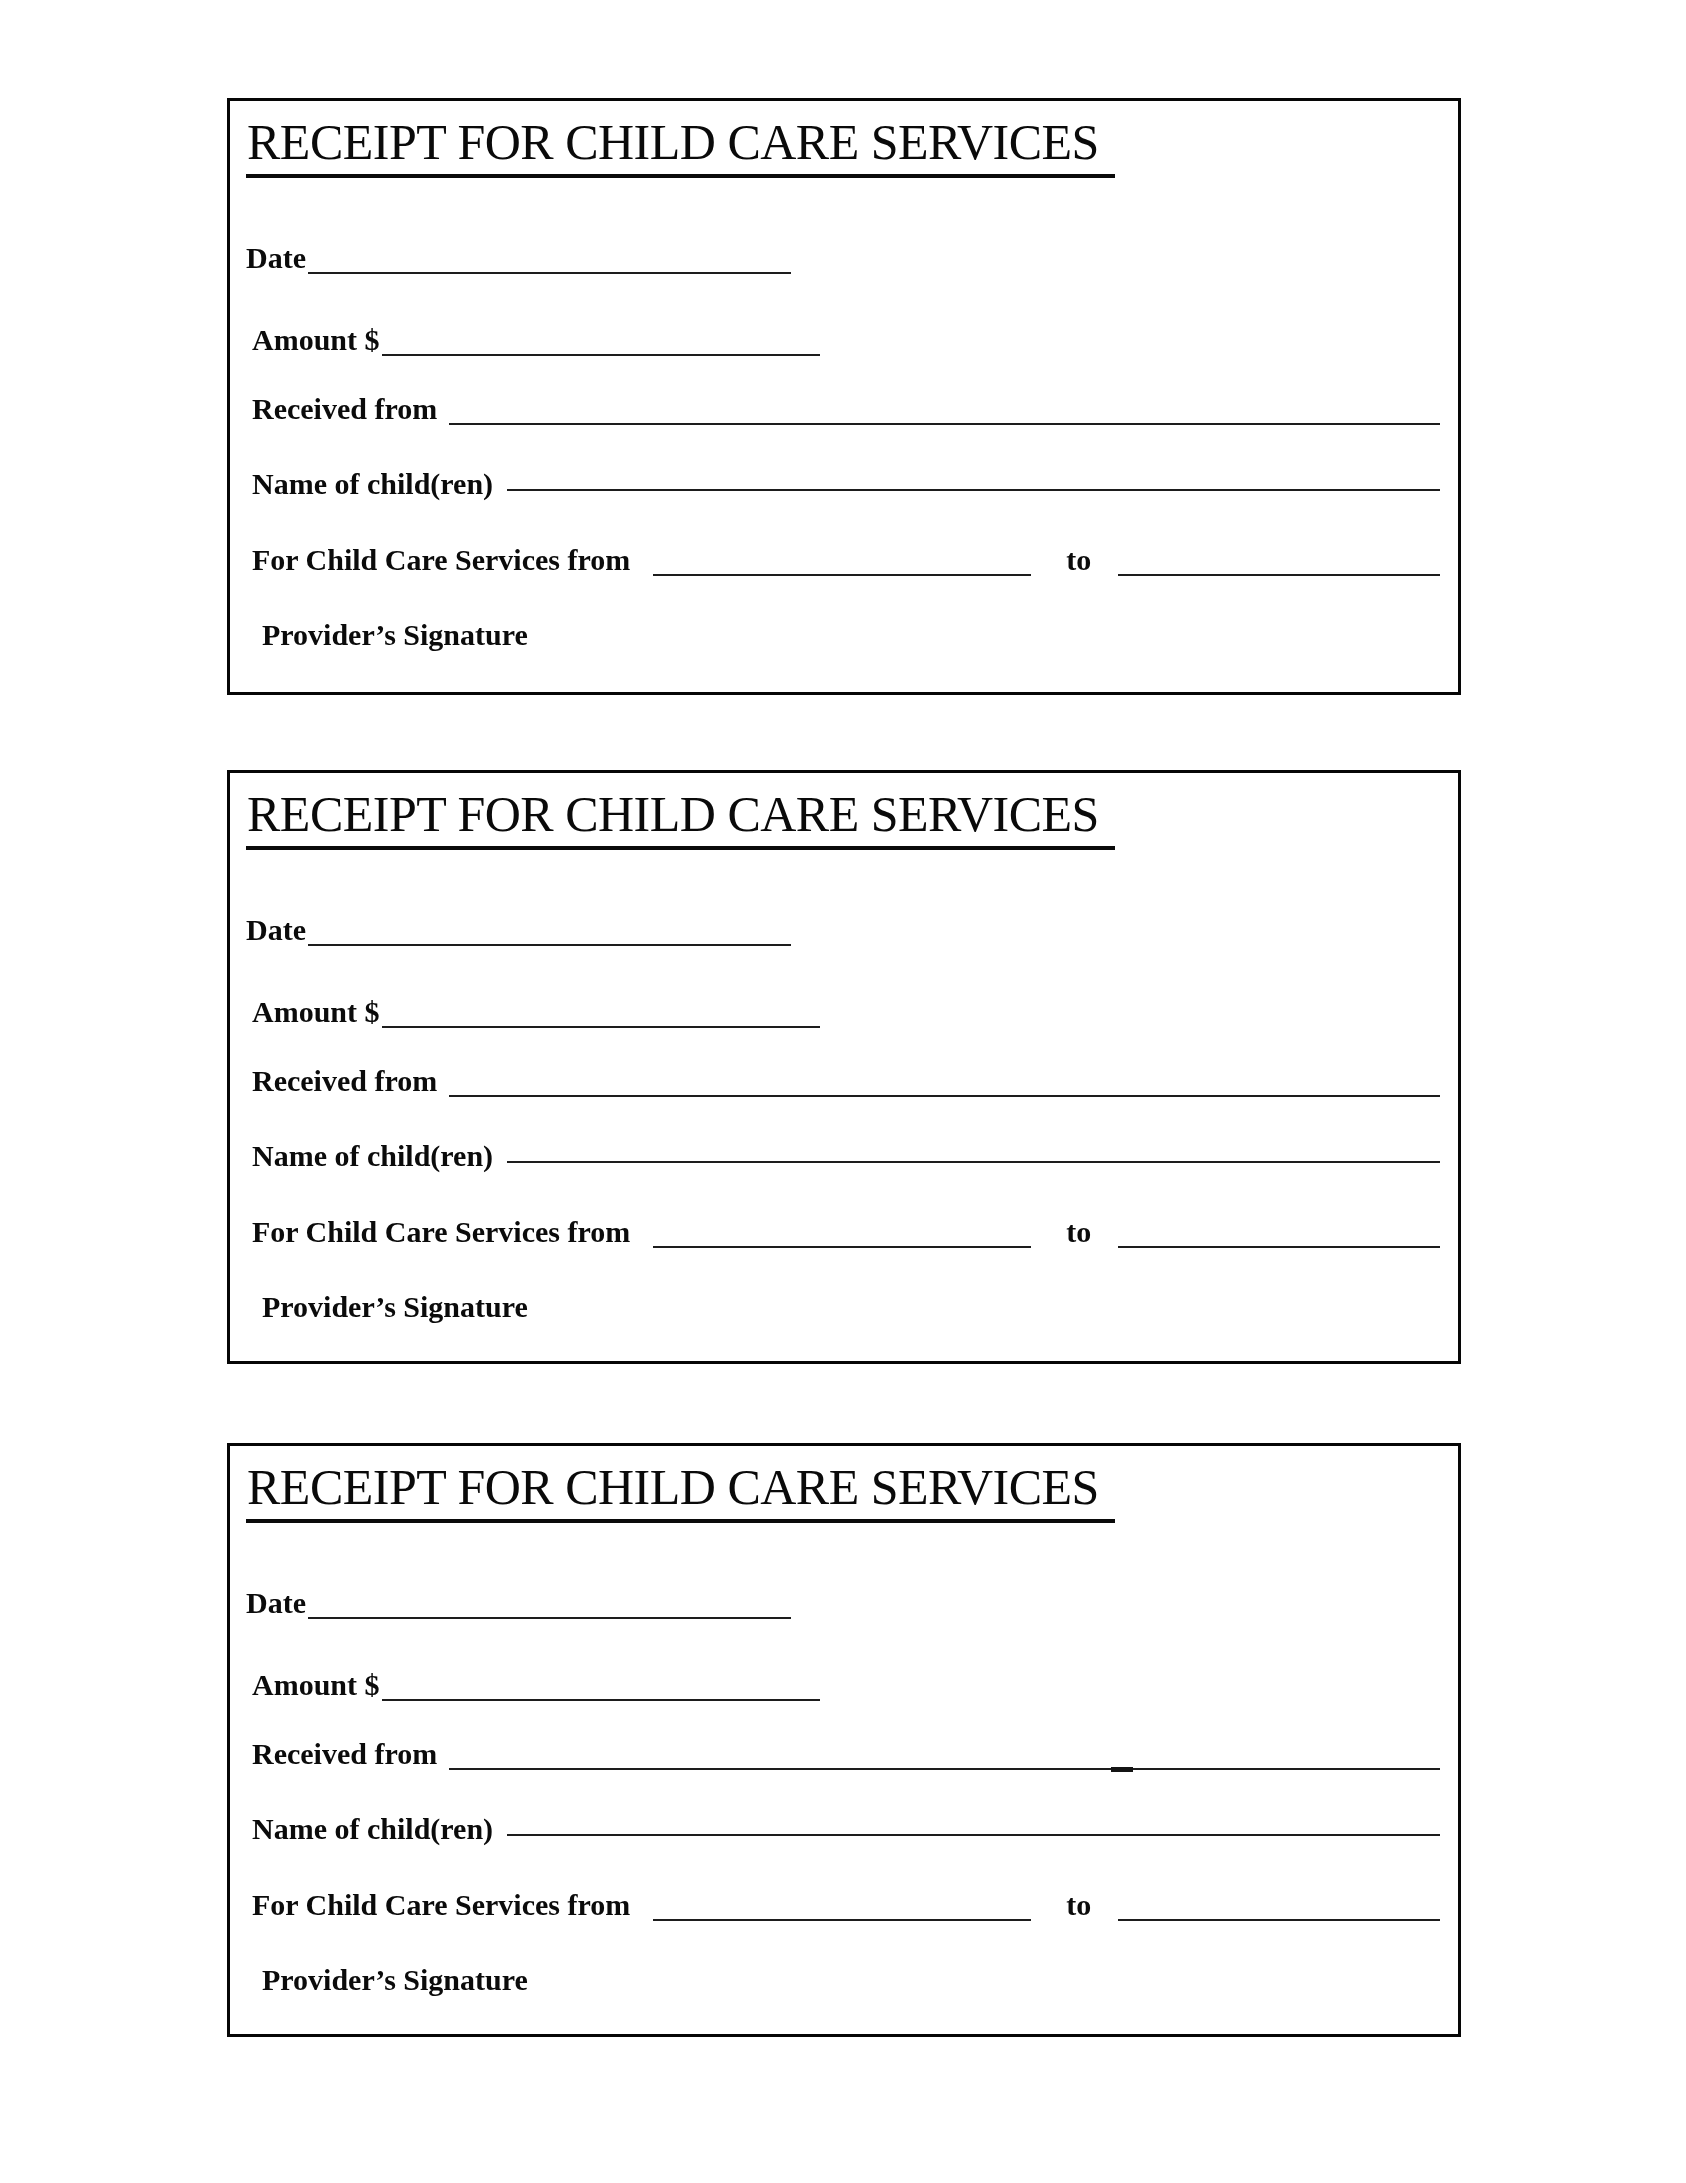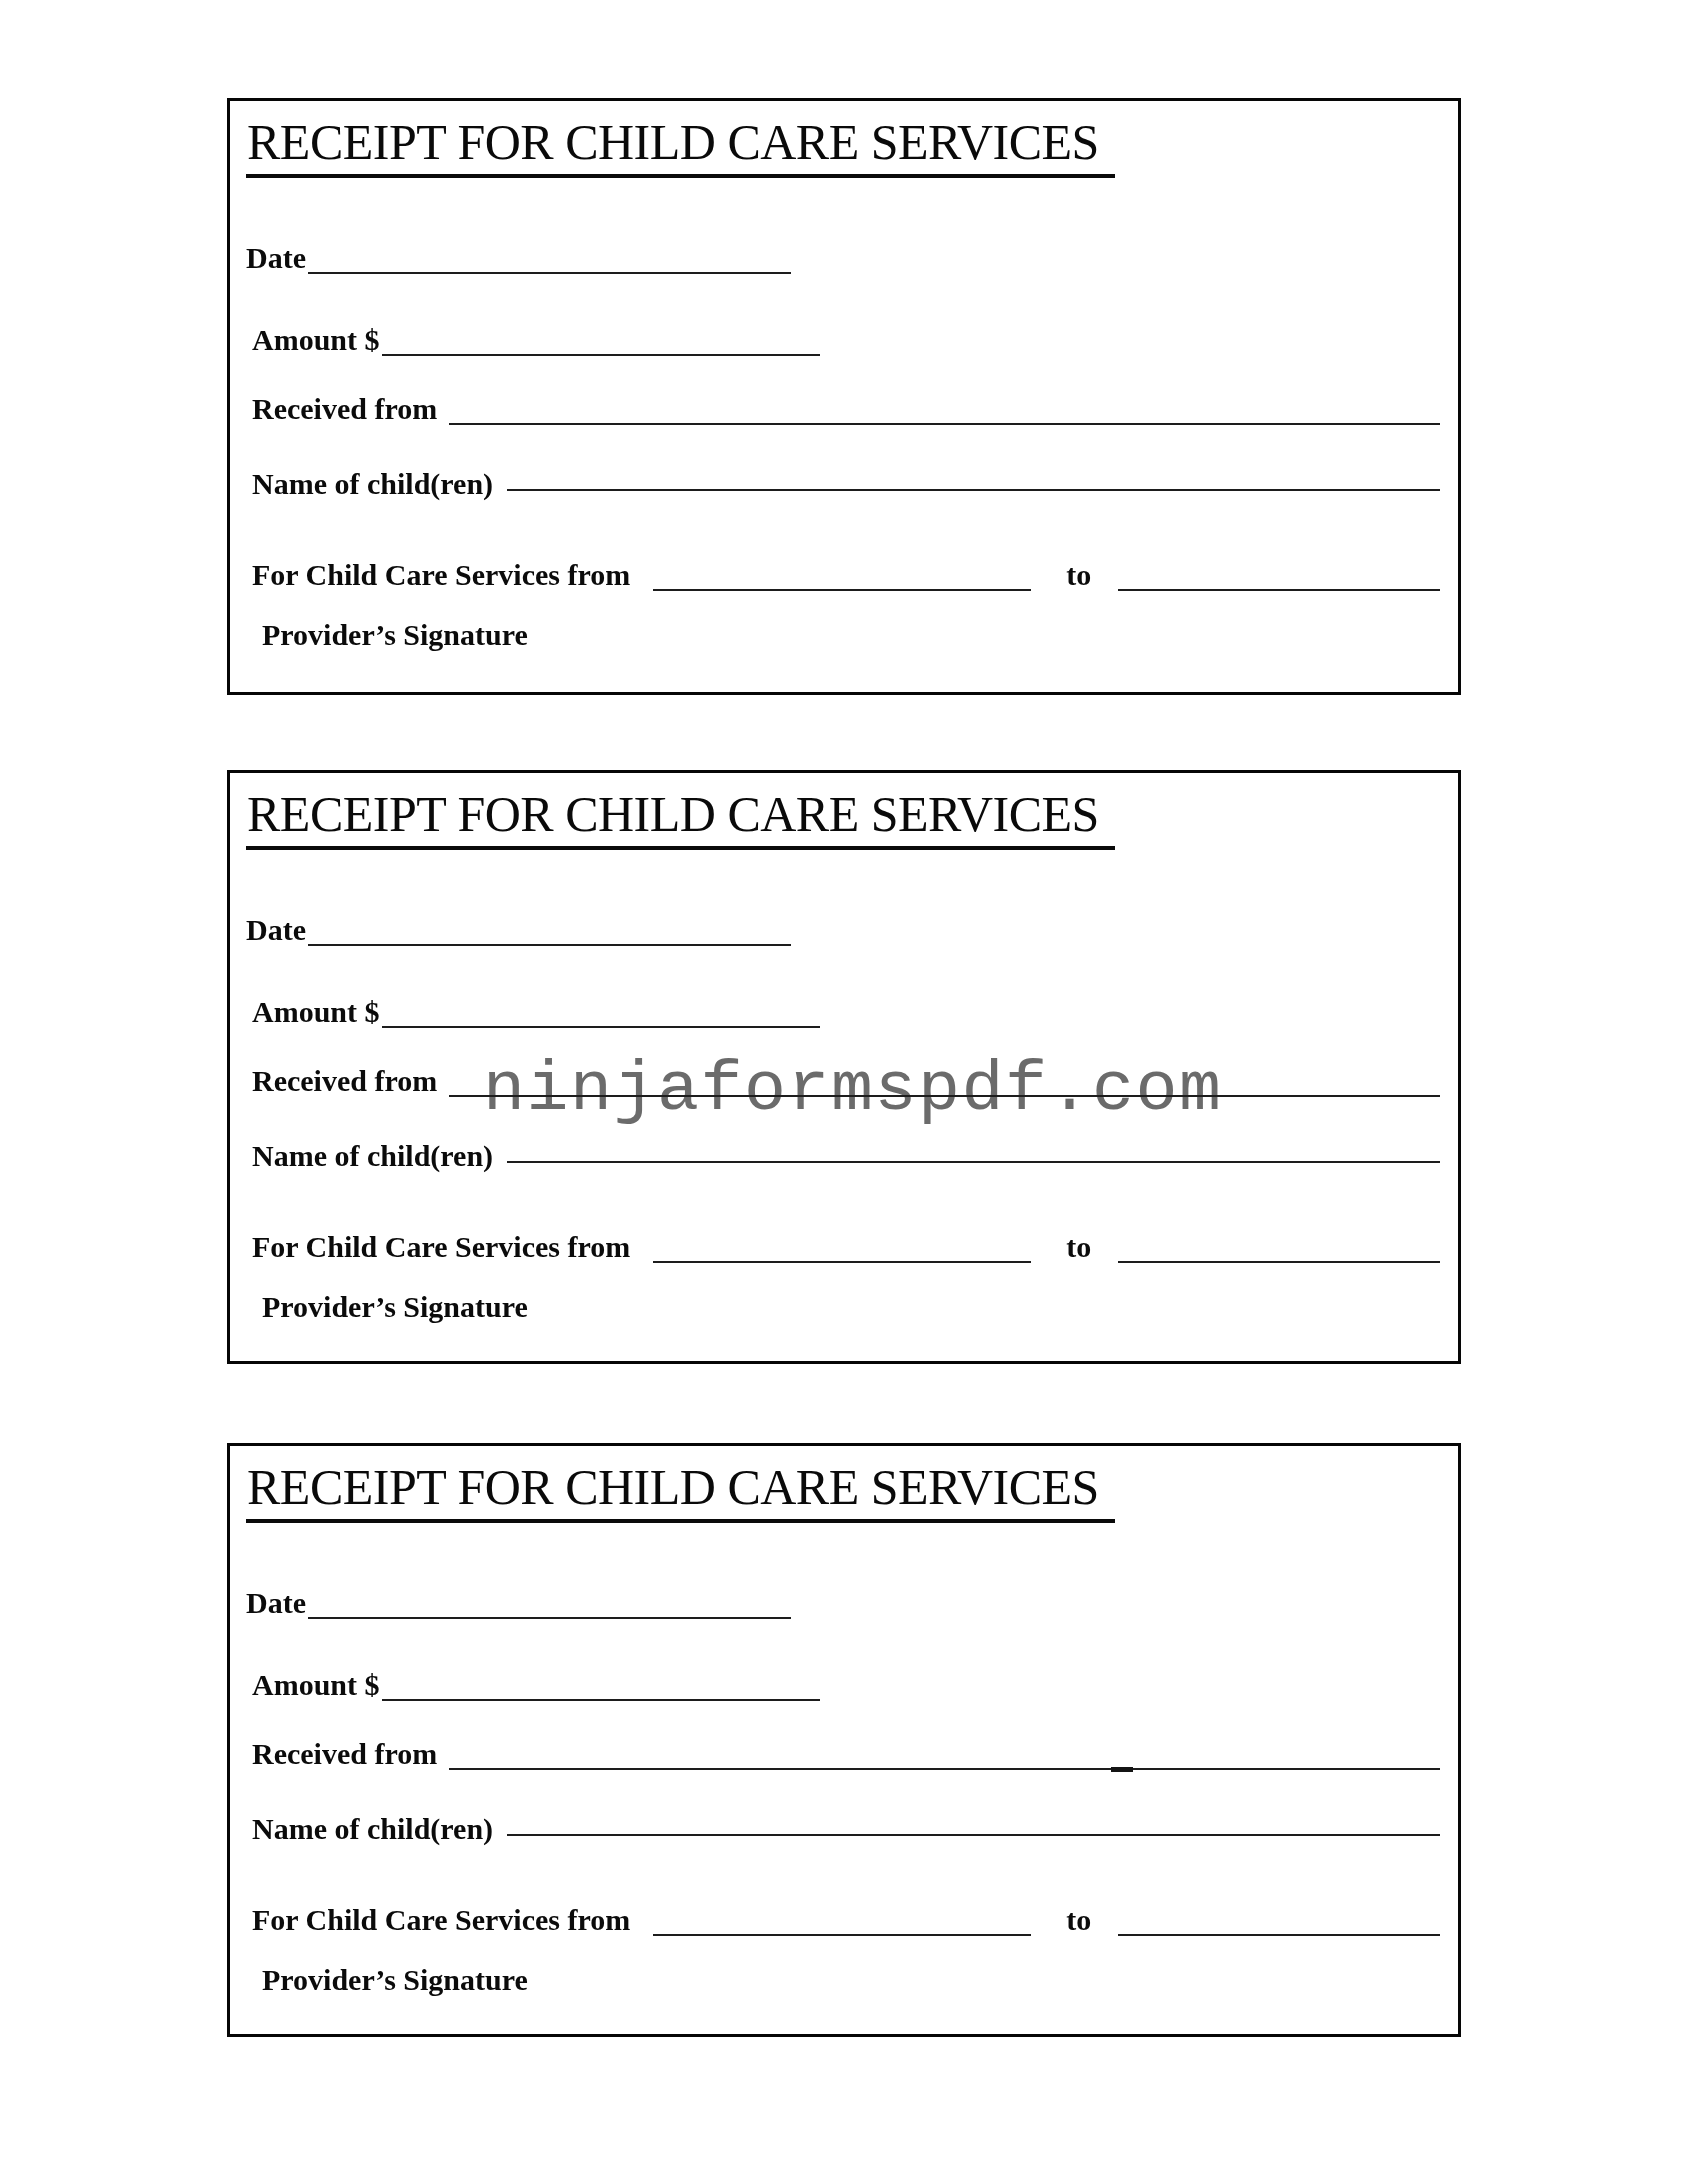--- a/index.html
+++ b/index.html
@@ -45,21 +45,21 @@
     padding: 0 18px 0 22px;
     display: flex;
     align-items: baseline;
     white-space: pre;
     z-index: 2;
   }
   .r-date { top: 138px; padding-left: 16px; }
   .r-amount { top: 220px; }
   .r-recv { top: 289px; }
   .r-name { top: 364px; align-items: center; }
-  .r-for  { top: 455px; gap: 19px; }
+  .r-for  { top: 440px; gap: 19px; }
   .r-sig  { top: 515px; flex-direction: column; }
 
   .lbl {
     font-weight: 700;
     font-size: 30px;
     line-height: 38px;
     color: #0b0b0b;
     letter-spacing: 0;
   }
   .line {
@@ -126,21 +126,20 @@
       <span class="lbl to-lbl">to</span>
       <span class="line grow"></span>
     </div>
     <div class="row r-sig">
       <span class="lbl">Provider’s Signature</span>
       <span class="line grow ml10"></span>
     </div>
   </div>
 
   <div class="card card2">
-    <div class="watermark" style="color: rgb(107, 107, 107);">ninjaformspdf.com</div>
     <div class="title">RECEIPT FOR CHILD CARE SERVICES</div>
     <div class="row r-date">
       <span class="lbl">Date</span>
       <span class="line w485"></span>
     </div>
     <div class="row r-amount">
       <span class="lbl">Amount $</span>
       <span class="line w440"></span>
     </div>
     <div class="row r-recv">

